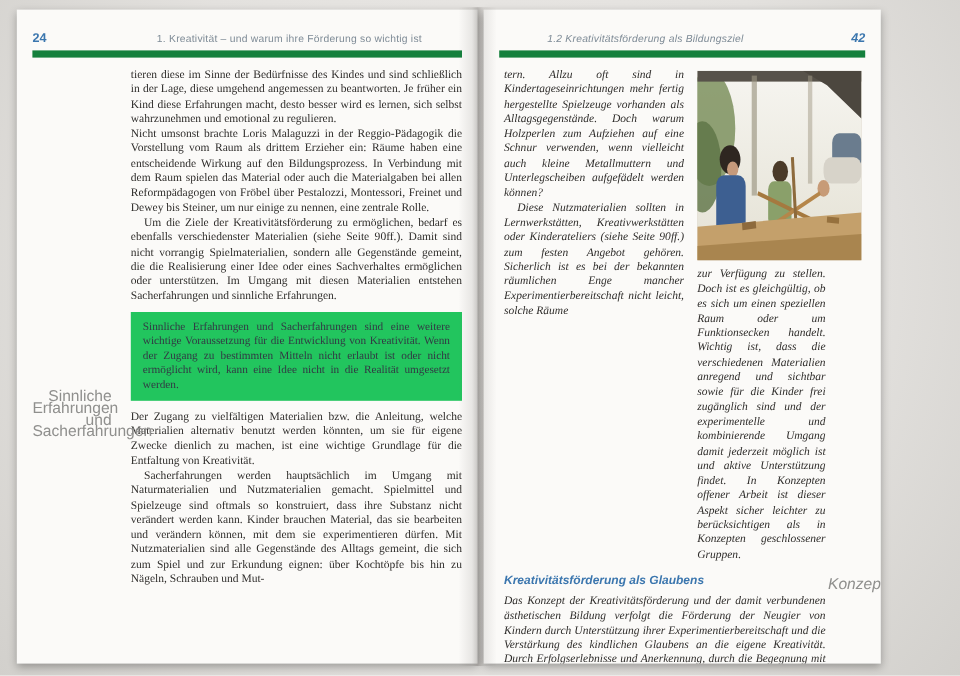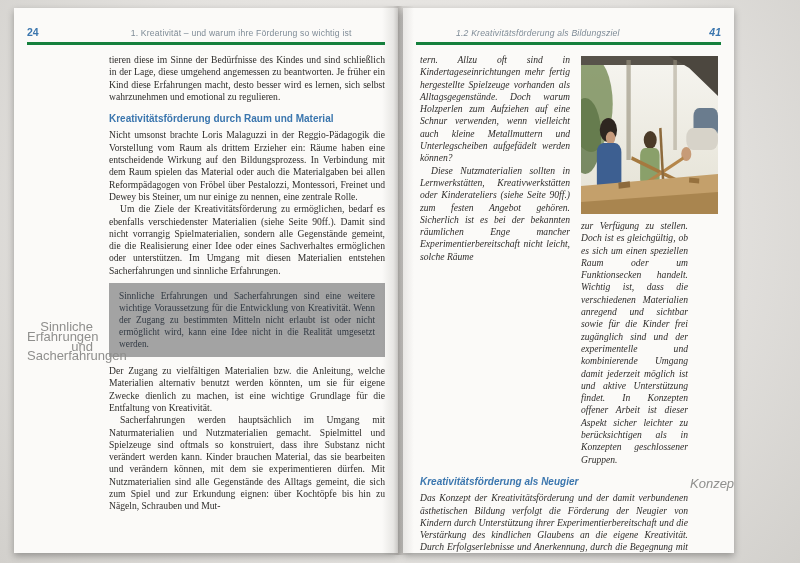--- a/index.html
+++ b/index.html
@@ -15,21 +15,21 @@
   }
   .page-left{left:14px;width:384px;}
   .page-right{left:403px;width:331px;font-style:italic;}
   .spine{
     position:absolute;top:6px;bottom:8px;left:382px;width:32px;z-index:3;pointer-events:none;
     background:linear-gradient(to right, rgba(0,0,0,0) 0%, rgba(60,55,50,0.10) 35%, rgba(60,55,50,0.25) 50%, rgba(60,55,50,0.10) 65%, rgba(0,0,0,0) 100%);
   }
   .page-header{
     display:flex;align-items:baseline;
     margin:0 13px;padding:18px 0 4px 0;
-    border-bottom:3px solid #15803d;
+    border-bottom:6px solid #15803d;
   }
   .page-num{font-size:10.5px;font-weight:bold;color:#3b76ae;}
   .running-head{font-size:8.6px;color:#7e8b96;letter-spacing:0.2px;}
   .page-left .running-head{margin-left:92px;}
   .page-right .page-header{justify-content:flex-end;}
   .page-right .running-head{margin-right:auto;margin-left:40px;}
   .page-right .page-num{margin-left:26px;}
 
   .body-text{font-family:"Liberation Serif", serif;font-size:9.6px;line-height:12.3px;color:#2f2d2b;text-align:justify;}
   .body-text p{margin:0;}
@@ -41,21 +41,21 @@
   .margin-note{
     position:absolute;left:0;top:268px;width:66px;
     font-size:13px;line-height:9.8px;color:#8f8f8d;font-family:"Liberation Sans",sans-serif;
     text-align:right;
   }
   .section-heading{
     font-family:"Liberation Sans",sans-serif;font-weight:bold;font-size:10px;
     color:#3b76ae;margin:10px 0 4px 0;
   }
   .info-box{
-    background:#a3a3a3;padding:7px 10px;margin:6px 0 8px 0;
+    background:#22c55e;padding:7px 10px;margin:6px 0 8px 0;
     font-family:"Liberation Serif",serif;font-size:9.4px;line-height:12px;color:#323a44;text-align:justify;
   }
 
   .rp-body{margin:9px 46px 0 17px;position:relative;}
   .rp-columns{display:flex;gap:11px;}
   .col-a{width:150px;flex:none;}
   .col-b{flex:1;min-width:0;}
   .photo-frame{height:158px;margin:2px -30px 6px 0;overflow:hidden;background:#ddd8cc;}
   .photo-frame svg{display:block;width:100%;height:100%;}
   .heading-row{position:relative;margin-top:8px;}
@@ -71,34 +71,33 @@
   <div class="page-header">
     <span class="page-num">24</span>
     <span class="running-head">1. Kreativität – und warum ihre Förderung so wichtig ist</span>
   </div>
   <div class="lp-body">
     <div class="lp-margin">
       <div class="margin-note">Sinnliche Erfahrungen und Sacherfahrungen</div>
     </div>
     <div class="lp-text body-text">
       <p>tieren diese im Sinne der Bedürfnisse des Kindes und sind schließlich in der Lage, diese umgehend angemessen zu beantworten. Je früher ein Kind diese Erfahrungen macht, desto besser wird es lernen, sich selbst wahrzunehmen und emotional zu regulieren.</p>
-      <div class="section-heading">Kreativitätsförderung durch Raum und Material</div>
       <p>Nicht umsonst brachte Loris Malaguzzi in der Reggio-Pädagogik die Vorstellung vom Raum als drittem Erzieher ein: Räume haben eine entscheidende Wirkung auf den Bildungsprozess. In Verbindung mit dem Raum spielen das Material oder auch die Materialgaben bei allen Reformpädagogen von Fröbel über Pestalozzi, Montessori, Freinet und Dewey bis Steiner, um nur einige zu nennen, eine zentrale Rolle.</p>
       <p class="ind">Um die Ziele der Kreativitätsförderung zu ermöglichen, bedarf es ebenfalls verschiedenster Materialien (siehe Seite 90ff.). Damit sind nicht vorrangig Spielmaterialien, sondern alle Gegenstände gemeint, die die Realisierung einer Idee oder eines Sachverhaltes ermöglichen oder unterstützen. Im Umgang mit diesen Materialien entstehen Sacherfahrungen und sinnliche Erfahrungen.</p>
       <div class="info-box">Sinnliche Erfahrungen und Sacherfahrungen sind eine weitere wichtige Voraussetzung für die Entwicklung von Kreativität. Wenn der Zugang zu bestimmten Mitteln nicht erlaubt ist oder nicht ermöglicht wird, kann eine Idee nicht in die Realität umgesetzt werden.</div>
       <p>Der Zugang zu vielfältigen Materialien bzw. die Anleitung, welche Materialien alternativ benutzt werden könnten, um sie für eigene Zwecke dienlich zu machen, ist eine wichtige Grundlage für die Entfaltung von Kreativität.</p>
       <p class="ind">Sacherfahrungen werden hauptsächlich im Umgang mit Naturmaterialien und Nutzmaterialien gemacht. Spielmittel und Spielzeuge sind oftmals so konstruiert, dass ihre Substanz nicht verändert werden kann. Kinder brauchen Material, das sie bearbeiten und verändern können, mit dem sie experimentieren dürfen. Mit Nutzmaterialien sind alle Gegenstände des Alltags gemeint, die sich zum Spiel und zur Erkundung eignen: über Kochtöpfe bis hin zu Nägeln, Schrauben und Mut-</p>
     </div>
   </div>
 </div>
 
 <div class="page page-right">
   <div class="page-header">
     <span class="running-head">1.2 Kreativitätsförderung als Bildungsziel</span>
-    <span class="page-num">41</span>
+    <span class="page-num">42</span>
   </div>
   <div class="rp-body body-text">
     <div class="rp-columns">
       <div class="col-a">
         <p>tern. Allzu oft sind in Kindertageseinrichtungen mehr fertig hergestellte Spielzeuge vorhanden als Alltagsgegenstände. Doch warum Holzperlen zum Aufziehen auf eine Schnur verwenden, wenn vielleicht auch kleine Metallmuttern und Unterlegscheiben aufgefädelt werden können?</p>
         <p class="ind">Diese Nutzmaterialien sollten in Lernwerkstätten, Kreativwerkstätten oder Kinderateliers (siehe Seite 90ff.) zum festen Angebot gehören. Sicherlich ist es bei der bekannten räumlichen Enge mancher Experimentierbereitschaft nicht leicht, solche Räume</p>
       </div>
       <div class="col-b">
         <div class="photo-frame">
           <svg viewBox="0 0 190 158" preserveAspectRatio="none" aria-hidden="true">
@@ -129,20 +128,20 @@
             <polygon points="0,130 190,118 190,158 0,158" fill="#c4a06b"></polygon>
             <polygon points="0,146 190,136 190,158 0,158" fill="#a9854f"></polygon>
             <rect x="52" y="126" width="16" height="6" fill="#8d6a3c" transform="rotate(-6 60 129)"></rect>
             <rect x="150" y="122" width="14" height="5" fill="#96713e" transform="rotate(4 157 124)"></rect>
           </svg>
         </div>
         <p>zur Verfügung zu stellen. Doch ist es gleichgültig, ob es sich um einen speziellen Raum oder um Funktionsecken handelt. Wichtig ist, dass die verschiedenen Materialien anregend und sichtbar sowie für die Kinder frei zugänglich sind und der experimentelle und kombinierende Umgang damit jederzeit möglich ist und aktive Unterstützung findet. In Konzepten offener Arbeit ist dieser Aspekt sicher leichter zu berücksichtigen als in Konzepten geschlossener Gruppen.</p>
       </div>
     </div>
     <div class="heading-row">
-      <div class="section-heading">Kreativitätsförderung als Neugier</div>
+      <div class="section-heading">Kreativitätsförderung als Glaubens</div>
       <div class="note-konzept">Konzept</div>
     </div>
     <p>Das Konzept der Kreativitätsförderung und der damit verbundenen ästhetischen Bildung verfolgt die Förderung der Neugier von Kindern durch Unterstützung ihrer Experimentierbereitschaft und die Verstärkung des kindlichen Glaubens an die eigene Kreativität. Durch Erfolgserlebnisse und Anerkennung, durch die Begegnung mit vielfältigen, ästhetischen Materialien und die damit verbundenen Möglichkeiten der Sacherfahrung, die offene und ermutigende Kommunikation mit anderen Kindern und Erwachsenen, durch die eigenaktive Gestaltung von Umgebung und im gemeinsamen Tun von Erwachsenen und Kindern (vgl. Braun 1999) entwickeln Kinder ein kompetentes und kreatives Selbstbild.</p>
   </div>
 </div>
 
 <div class="spine"></div>
 
 </body></html>

